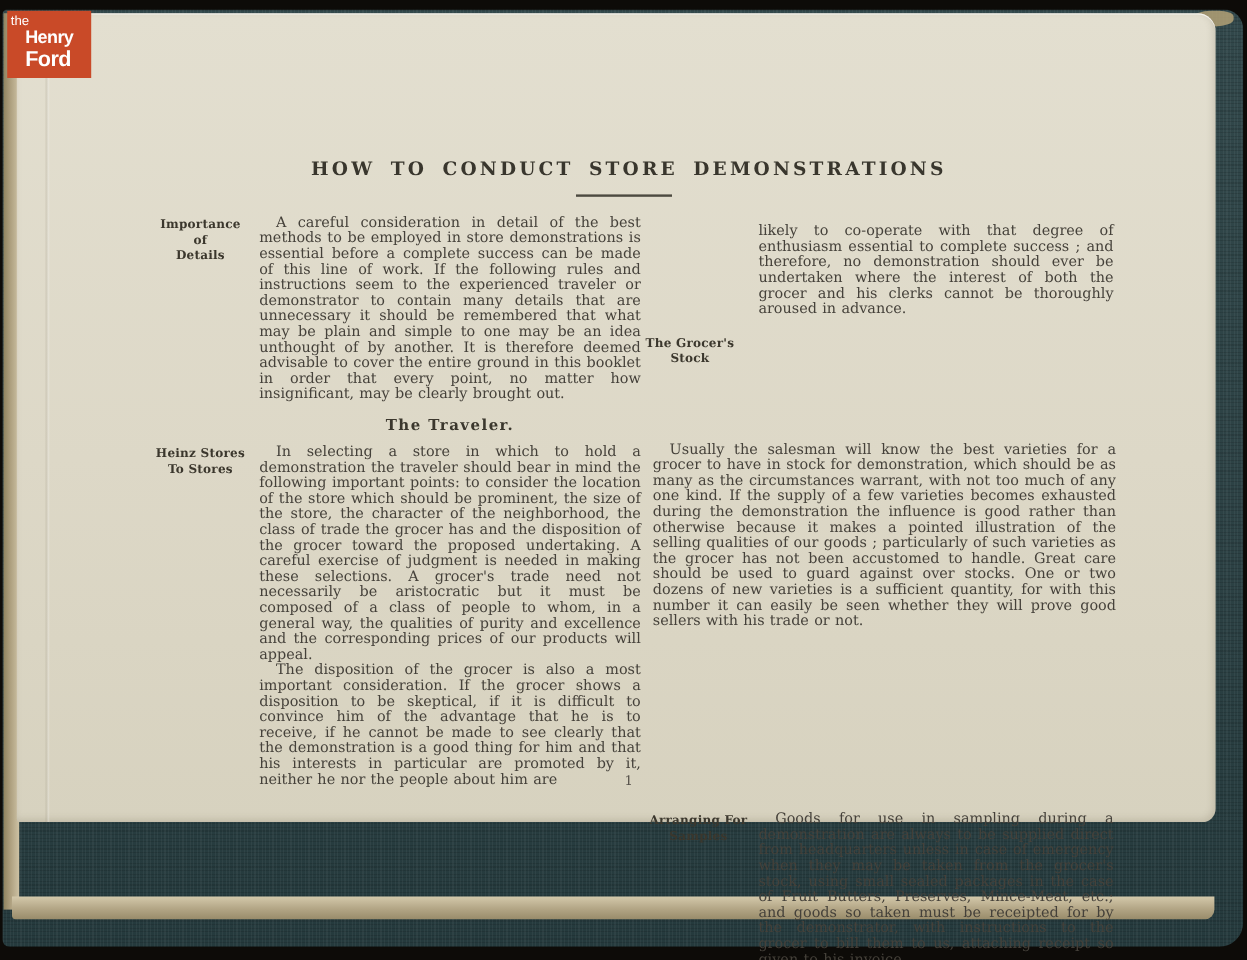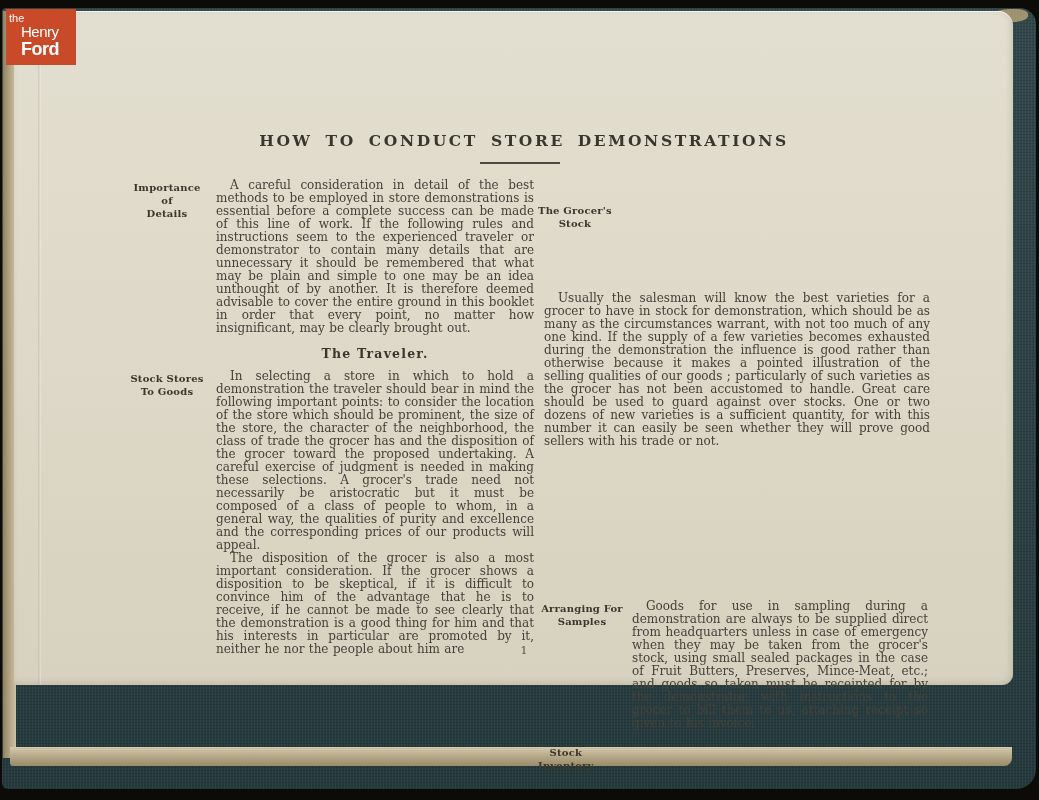--- a/index.html
+++ b/index.html
@@ -25,21 +25,21 @@
         background:linear-gradient(180deg,#e3dfd0,#ddd8c7 55%,#d7d2bf);
         border-radius:3px 15px 11px 3px;
         box-shadow:inset 0 1px 0 rgba(255,255,255,.7), inset -2px -2px 6px rgba(90,80,55,.18);}
   .crease{position:absolute;left:24px;top:0;width:3px;height:100%;
           background:linear-gradient(90deg,rgba(120,110,85,.20),rgba(255,255,255,.35));}
   
   .logo{position:absolute;left:6px;top:9px;width:70px;height:56px;background:#c94a28;
         color:#fff;font-family:"Liberation Sans", sans-serif;padding:3px 0 18px 3px;
         box-sizing:border-box;line-height:1;}
   .logo .the{font-size:11px;display:block;margin:1px 0 0 0;}
-  .logo .henry{font-size:15px;font-weight:normal;display:block;margin:0 0 0 12px;letter-spacing:-.5px;}
+  .logo .henry{font-size:15px;font-weight:bold;display:block;margin:0 0 0 12px;letter-spacing:-.5px;}
   .logo .ford{font-size:18px;font-weight:bold;display:block;margin:1px 0 0 12px;letter-spacing:-.5px;}
   
   .title{position:absolute;left:120px;top:120px;width:780px;text-align:center;
          font-weight:bold;font-size:15.5px;letter-spacing:2.6px;word-spacing:5px;color:#39362d;}
   .title-rule{position:absolute;left:466px;top:151px;width:80px;height:2px;background:#4c4a40;}
   .col{position:absolute;color:#45413a;}
   .col.left{left:110px;top:168px;width:412px;}
   .col.right{left:524px;top:175px;width:392px;}
   .row{display:flex;align-items:flex-start;}
   .mh{flex:0 0 86px;text-align:center;font-weight:bold;font-size:10px;line-height:13px;
@@ -80,33 +80,36 @@
         </div>
         <div class="pt">
           <p class="indent">A careful consideration in detail of the best methods to be employed in store demonstrations is essential before a complete success can be made of this line of work. If the following rules and instructions seem to the experienced traveler or demonstrator to contain many details that are unnecessary it should be remembered that what may be plain and simple to one may be an idea unthought of by another. It is therefore deemed advisable to cover the entire ground in this booklet in order that every point, no matter how insignificant, may be clearly brought out.</p>
         </div>
       </div>
 
       <div class="subheading">The Traveler.</div>
 
       <div class="row">
         <div class="mh">
-          <div>Stock Stores</div>
-          <div>To Goods</div>
+          <div>Heinz Stores</div>
+          <div>To Stores</div>
         </div>
         <div class="pt">
           <p class="indent">In selecting a store in which to hold a demonstration the traveler should bear in mind the following important points: to consider the location of the store which should be prominent, the size of the store, the character of the neighborhood, the class of trade the grocer has and the disposition of the grocer toward the proposed undertaking. A careful exercise of judgment is needed in making these selections. A grocer's trade need not necessarily be aristocratic but it must be composed of a class of people to whom, in a general way, the qualities of purity and excellence and the corresponding prices of our products will appeal.</p>
           <p class="indent">The disposition of the grocer is also a most important consideration. If the grocer shows a disposition to be skeptical, if it is difficult to convince him of the advantage that he is to receive, if he cannot be made to see clearly that the demonstration is a good thing for him and that his interests in particular are promoted by it, neither he nor the people about him are</p>
         </div>
       </div>
     </div>
 
     <div class="col right">
       <div class="row">
         <div class="mh"></div>
+        <div class="pt">
+          <p>likely to co-operate with that degree of enthusiasm essential to complete success ; and therefore, no demonstration should ever be undertaken where the interest of both the grocer and his clerks cannot be thoroughly aroused in advance.</p>
+        </div>
       </div>
 
       <div class="row gap">
         <div class="mh">
           <div>The Grocer's</div>
           <div>Stock</div>
         </div>
         <div class="pt">
           <p class="indent">Usually the salesman will know the best varieties for a grocer to have in stock for demonstration, which should be as many as the circumstances warrant, with not too much of any one kind. If the supply of a few varieties becomes exhausted during the demonstration the influence is good rather than otherwise because it makes a pointed illustration of the selling qualities of our goods ; particularly of such varieties as the grocer has not been accustomed to handle. Great care should be used to guard against over stocks. One or two dozens of new varieties is a sufficient quantity, for with this number it can easily be seen whether they will prove good sellers with his trade or not.</p>
         </div>

